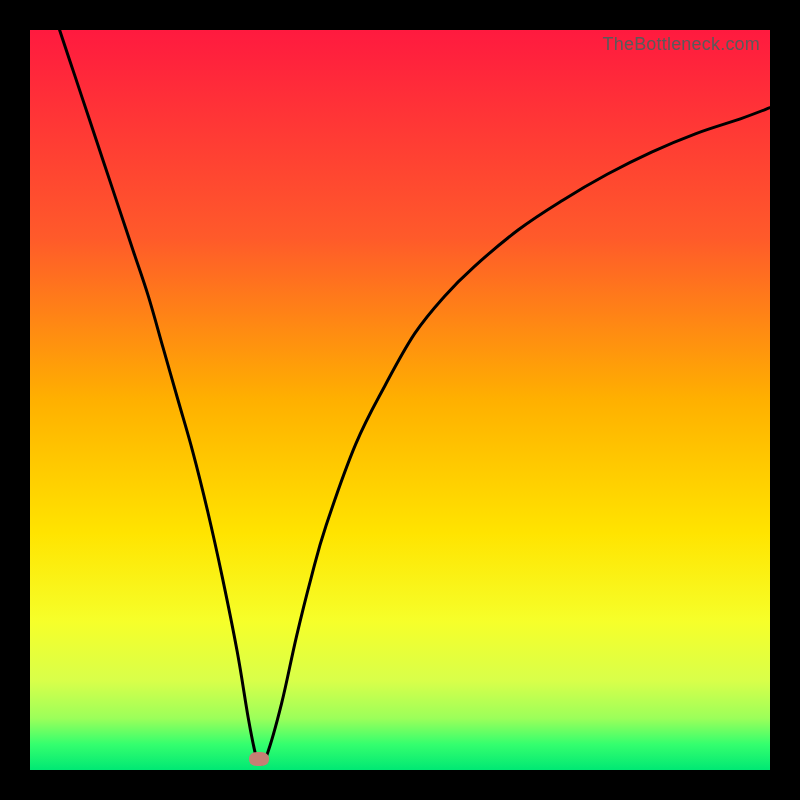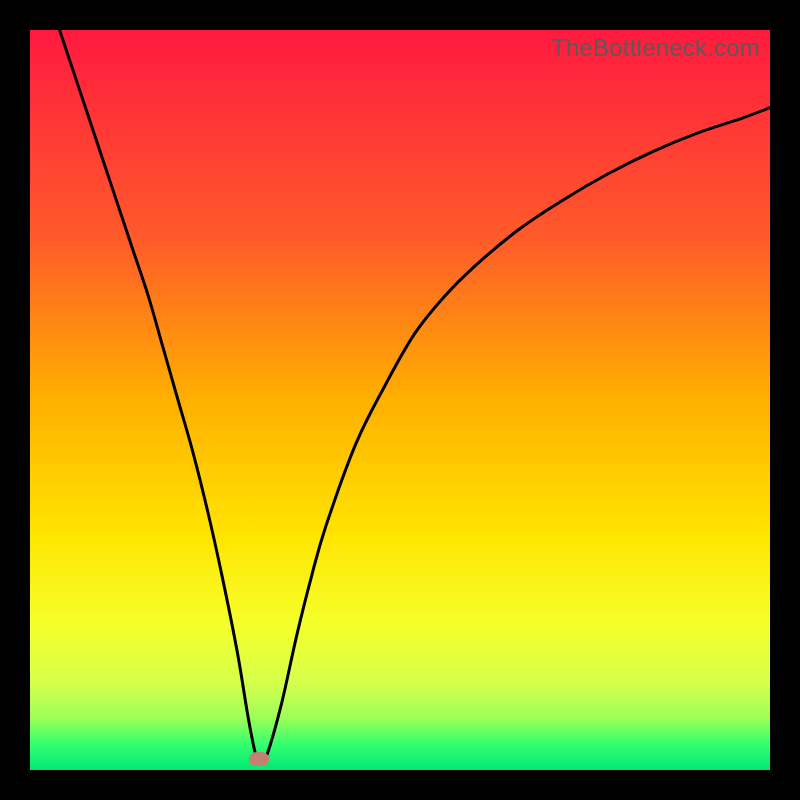--- a/index.html
+++ b/index.html
@@ -23,21 +23,21 @@
     top: 30px;
     width: 740px;
     height: 740px;
     
   }
   .watermark {
     position: absolute;
     top: 4px;
     right: 10px;
     color: #5a5a5a;
-    font-size: 24px;
+    font-size: 18px;
     font-weight: 400;
     letter-spacing: 0.2px;
   }
   svg.curve {
     position: absolute;
     left: 0;
     top: 0;
     width: 740px;
     height: 740px;
     overflow: visible;

